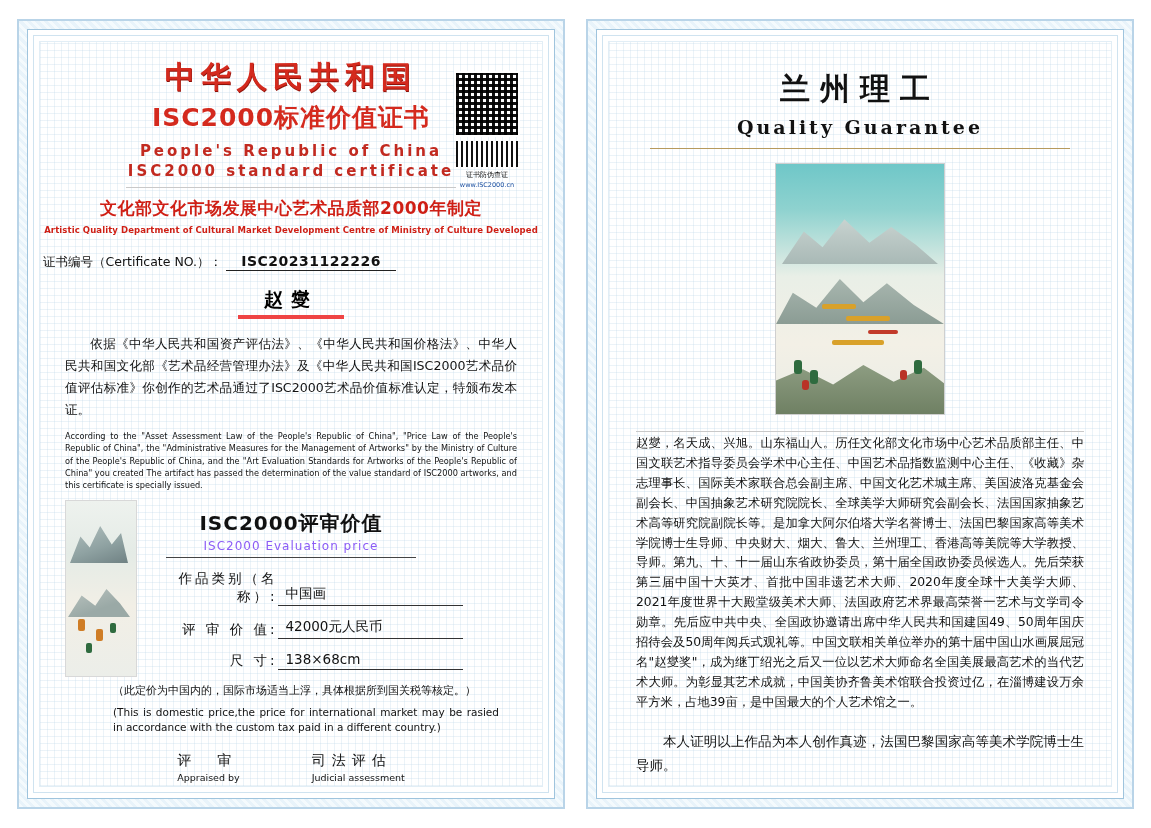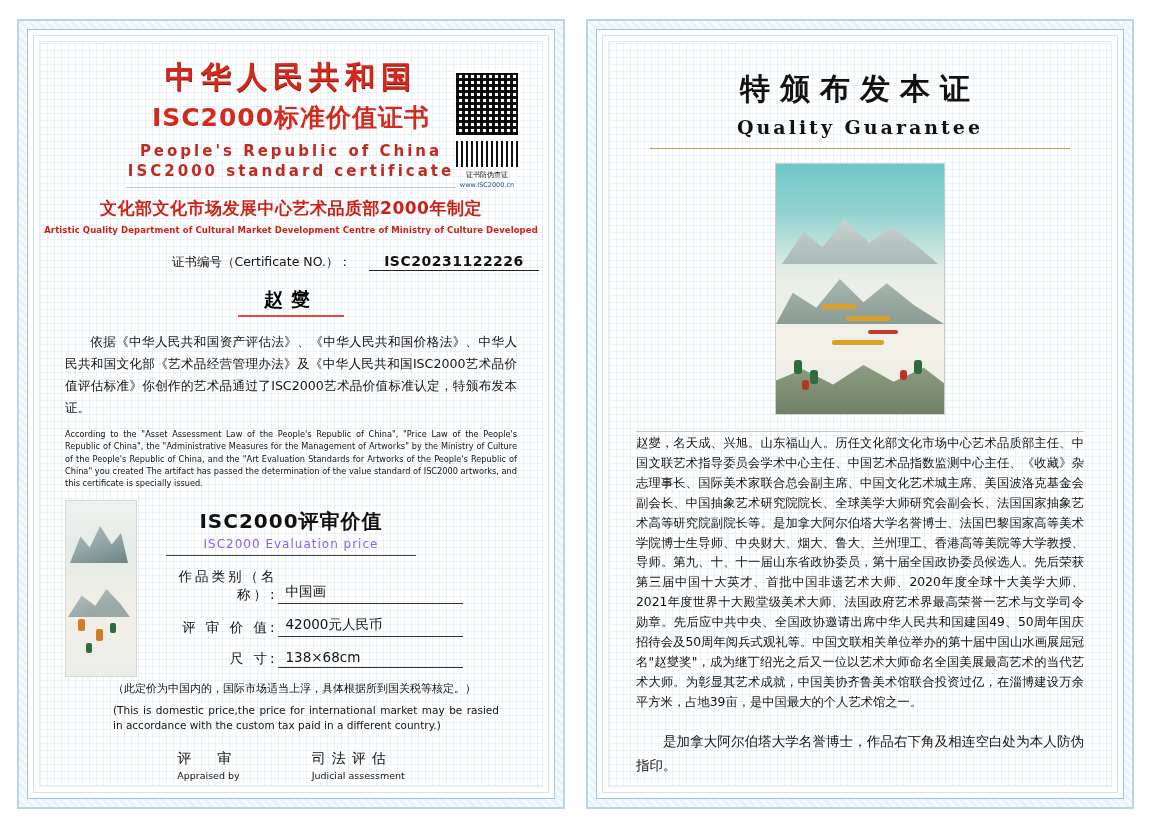--- a/index.html
+++ b/index.html
@@ -72,35 +72,35 @@
   }
   .l-sub-cn{
     text-align:center;font-size:17px;font-weight:bold;color:#cf1f15;
     margin-top:9px;letter-spacing:0.5px;
   }
   .l-sub-en{
     text-align:center;font-size:8.5px;color:#cf1f15;margin-top:5px;
     font-weight:bold;letter-spacing:0.1px;
   }
   .cert-no-row{
-    display:flex;justify-content:flex-end;align-items:flex-end;
-    margin-top:18px;gap:18px;
+    display:flex;justify-content:flex-start;align-items:flex-end;
+    margin-top:18px;gap:4px;
   }
   .cert-no-label{font-size:12.5px;color:#111;}
   .cert-no-value{
     font-size:14px;font-weight:bold;color:#111;letter-spacing:.5px;
     border-bottom:1px solid #222;padding:0 10px 1px 10px;min-width:150px;
     text-align:center;
   }
   .name-row{
     text-align:center;margin-top:16px;
   }
   .name-value{
     display:inline-block;font-size:19px;font-weight:bold;letter-spacing:8px;
-    border-bottom:2px solid #ef4444;padding:0 26px 2px 26px;
+    border-bottom:4px solid #ef4444;padding:0 26px 2px 26px;
   }
   .body-cn{
     margin:14px 22px 0 22px;font-size:12.6px;line-height:1.75;color:#111;
     text-align:justify;text-indent:2em;
   }
   .body-en{
     margin:9px 22px 0 22px;font-size:8.2px;line-height:1.5;color:#111;
     text-align:justify;
   }
   .eval-title-cn{
@@ -306,21 +306,21 @@
   </div>
 
   <div class="cert" id="right-cert">
     <div class="outer-border"></div>
     <div class="mid-border"></div>
     <div class="inner-border"></div>
     <div class="guilloche"></div>
 
     <div class="content">
 
-      <div class="r-title-cn">特颁布发本证</div>
+      <div class="r-title-cn">兰州理工</div>
       <div class="r-title-en">Quality Guarantee</div>
       <div class="r-rule"></div>
 
       <div class="painting">
         <div class="p-mtn-far"></div>
         <div class="p-mtn-mid"></div>
         <div class="p-roof" style="left:46px;top:140px;width:34px;"></div>
         <div class="p-roof" style="left:70px;top:152px;width:44px;"></div>
         <div class="p-roof2" style="left:92px;top:166px;width:30px;"></div>
         <div class="p-roof" style="left:56px;top:176px;width:52px;"></div>
@@ -329,18 +329,18 @@
         <div class="p-tree" style="left:34px;top:206px;"></div>
         <div class="p-red" style="left:26px;top:216px;"></div>
         <div class="p-red" style="left:124px;top:206px;"></div>
         <div class="p-tree" style="left:138px;top:196px;"></div>
       </div>
 
       <div class="bio-box">
         <div class="bio">赵燮，名天成、兴旭。山东福山人。历任文化部文化市场中心艺术品质部主任、中国文联艺术指导委员会学术中心主任、中国艺术品指数监测中心主任、《收藏》杂志理事长、国际美术家联合总会副主席、中国文化艺术城主席、美国波洛克基金会副会长、中国抽象艺术研究院院长、全球美学大师研究会副会长、法国国家抽象艺术高等研究院副院长等。是加拿大阿尔伯塔大学名誉博士、法国巴黎国家高等美术学院博士生导师、中央财大、烟大、鲁大、兰州理工、香港高等美院等大学教授、导师。第九、十、十一届山东省政协委员，第十届全国政协委员候选人。先后荣获第三届中国十大英才、首批中国非遗艺术大师、2020年度全球十大美学大师、2021年度世界十大殿堂级美术大师、法国政府艺术界最高荣誉一艺术与文学司令勋章。先后应中共中央、全国政协邀请出席中华人民共和国建国49、50周年国庆招待会及50周年阅兵式观礼等。中国文联相关单位举办的第十届中国山水画展屈冠名"赵燮奖"，成为继丁绍光之后又一位以艺术大师命名全国美展最高艺术的当代艺术大师。为彰显其艺术成就，中国美协齐鲁美术馆联合投资过亿，在淄博建设万余平方米，占地39亩，是中国最大的个人艺术馆之一。</div>
       </div>
 
-      <div class="statement">是加拿大阿尔伯塔大学名誉博士，作品右下角及相连空白处为本人防伪指印。</div>
+      <div class="statement">本人证明以上作品为本人创作真迹，法国巴黎国家高等美术学院博士生导师。</div>
 
     </div>
   </div>
 
 </div>
 
 </body></html>

